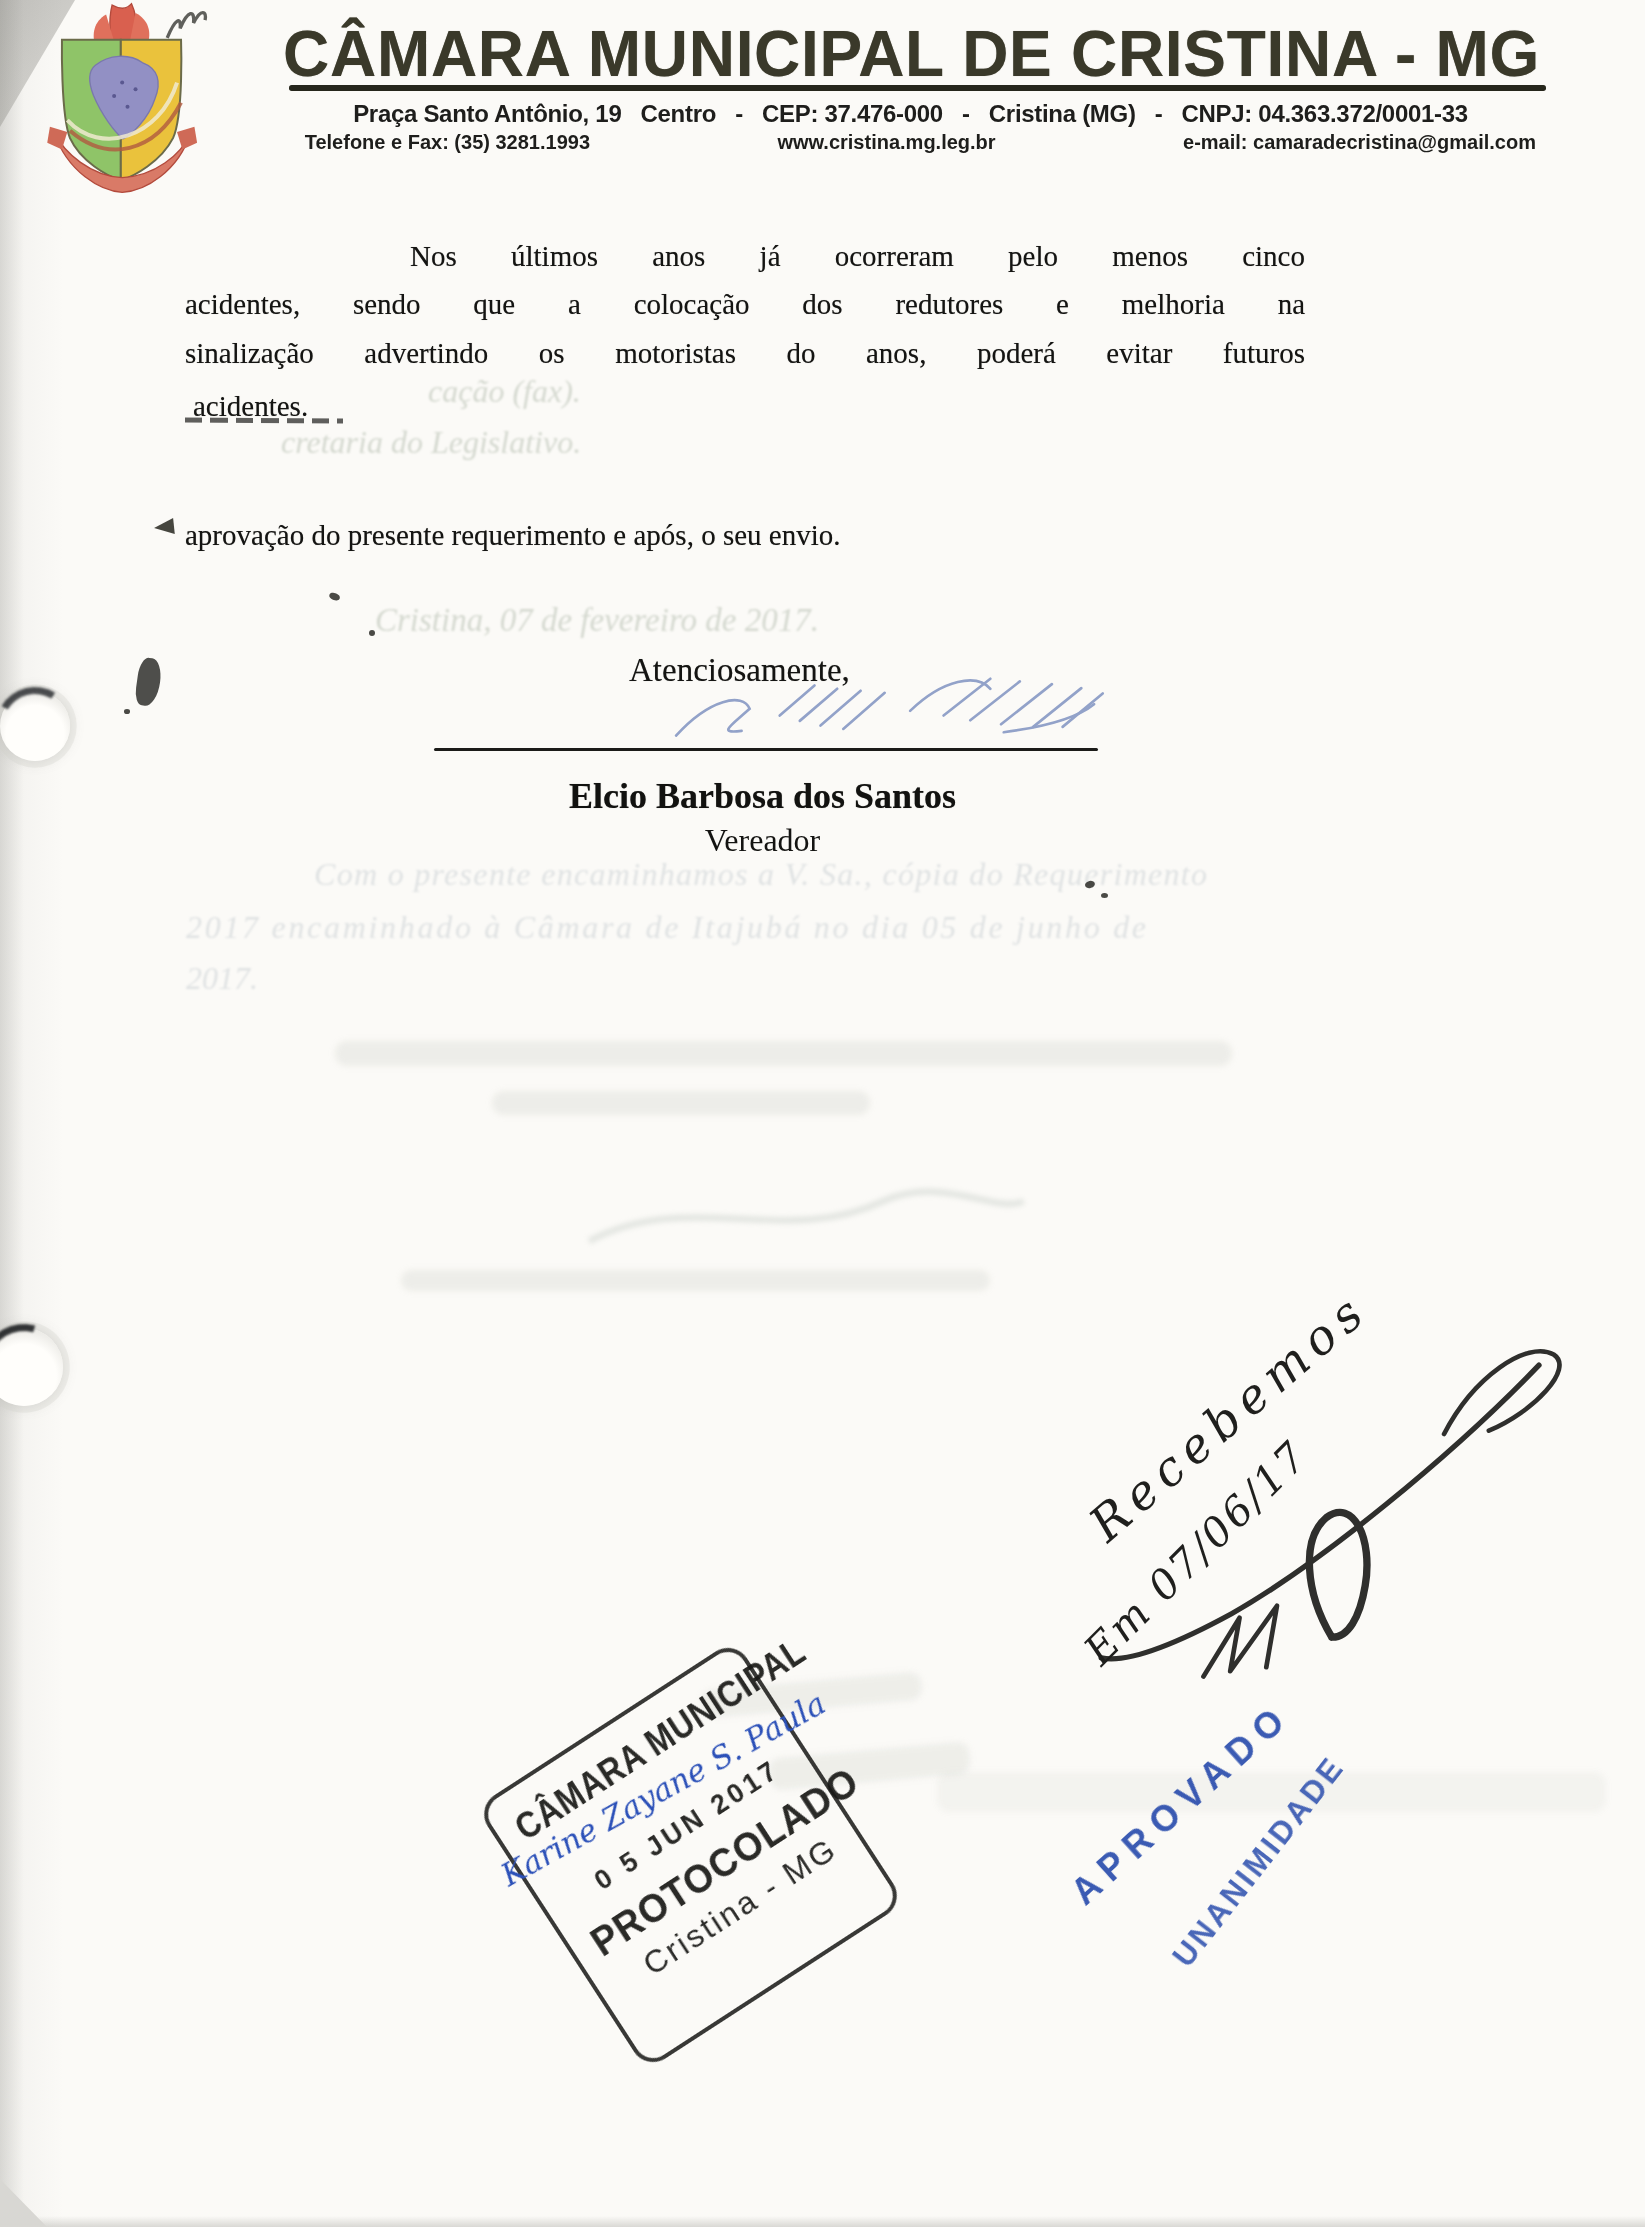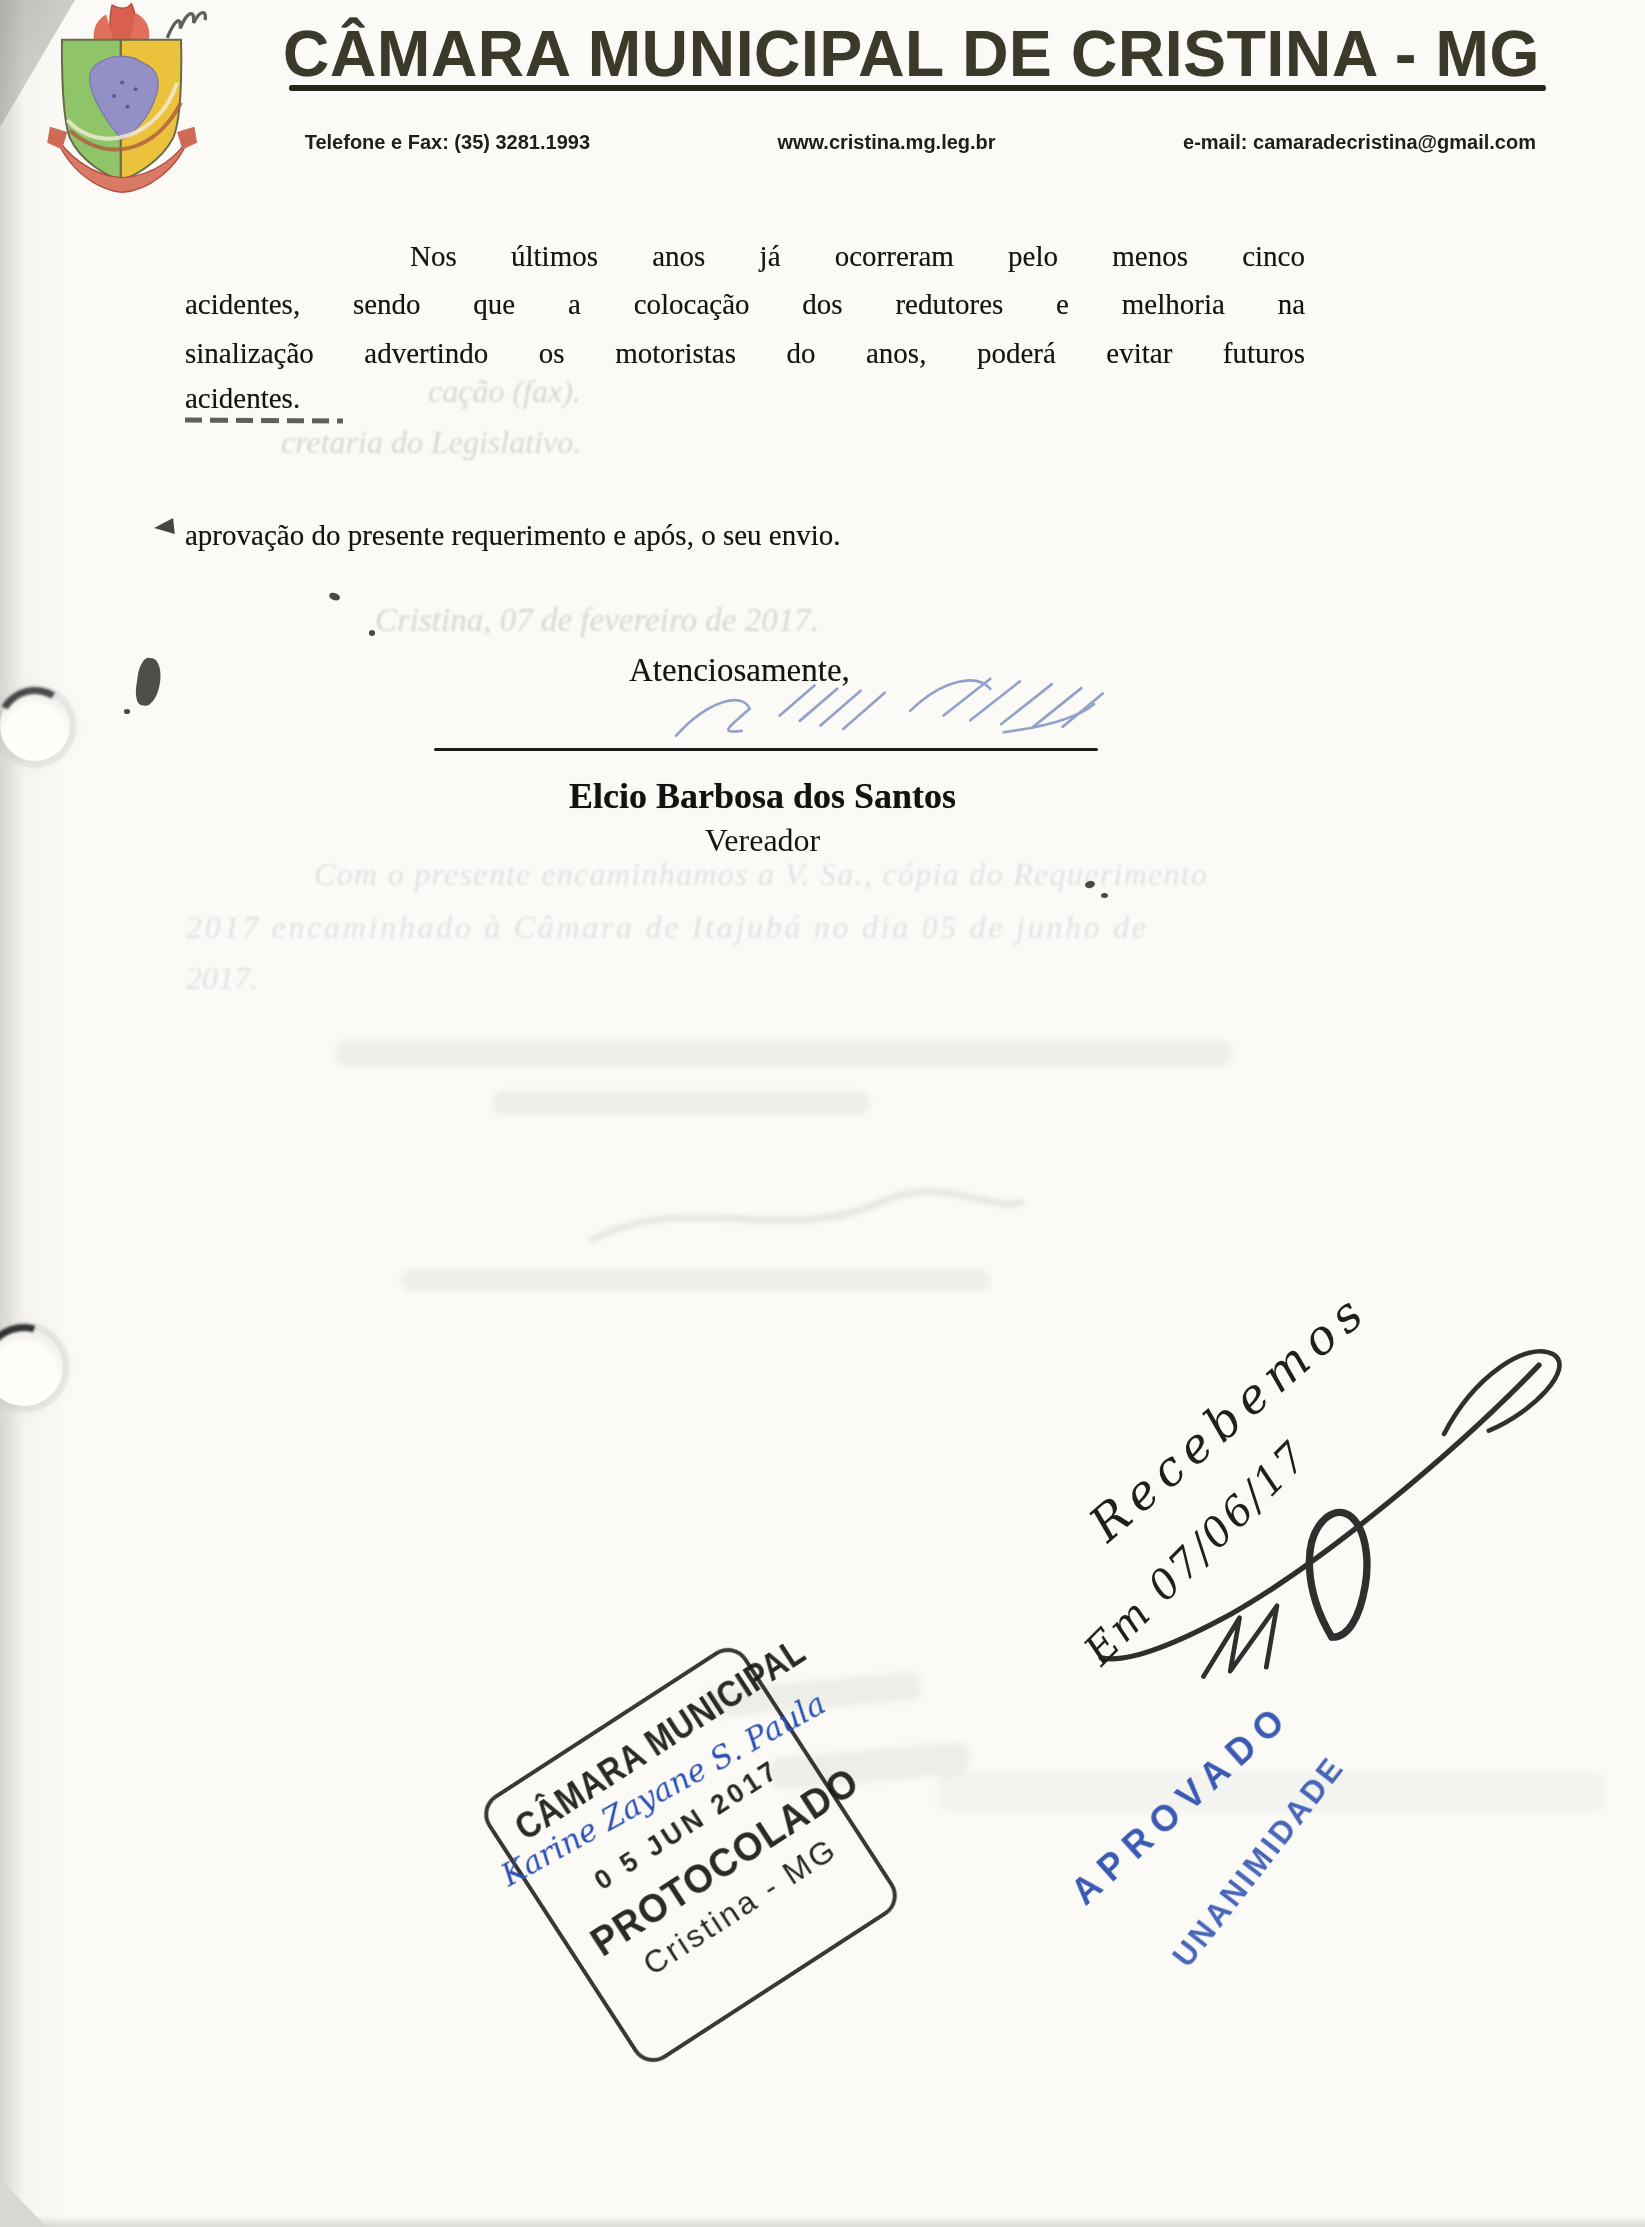--- a/index.html
+++ b/index.html
@@ -59,21 +59,21 @@
     letter-spacing:-0.3px;color:#1e1e1c;}
   .hdr-addr2{left:288px;top:131px;width:1258px;display:flex;justify-content:space-between;
     padding:0 10px 0 16.7px;box-sizing:border-box;
     font-family:"Liberation Sans",sans-serif;font-weight:bold;font-size:20px;color:#1e1e1c;}
 
   
   .bline{left:185px;width:1120px;height:43px;font-size:29px;color:#141412;
     text-shadow:0 0 0.7px rgba(20,20,18,.45);white-space:nowrap;}
   .just{white-space:normal;text-align:justify;text-align-last:justify;}
   .indent{padding-left:225px;box-sizing:border-box;}
-  .l1{top:240px;} .l2{top:288px;} .l3{top:337px;} .l4{top:382px;}
+  .l1{top:240px;} .l2{top:288px;} .l3{top:337px;} .l4{top:390px;margin-left:8px;}
   .l5{top:467px;} .l6{top:519px;}
   .closing{left:629px;top:652px;font-size:33px;color:#141412;
     text-shadow:0 0 0.7px rgba(20,20,18,.45);}
 
   
   .sig-line{left:434px;top:748px;width:664px;height:3.3px;background:#1b1b19;border-radius:2px;}
   .sig-name{left:428px;top:775px;width:669px;text-align:center;font-weight:bold;
     font-size:36px;color:#121210;text-shadow:0 0 0.7px rgba(20,20,18,.5);}
   .sig-role{left:428px;top:822px;width:669px;text-align:center;font-size:32px;color:#141412;}
 
@@ -160,20 +160,21 @@
     <path d="M4,188 l26,8 -8,26 -22,-10 Z" fill="#cf6a57"></path>
     <path d="M220,188 l-26,8 8,26 22,-10 Z" fill="#cf6a57"></path>
   </svg>
 
   <svg class="abs" style="left:165px;top:0" width="43" height="48" viewBox="0 0 64 72">
     <path d="M8,62 C14,30 22,26 24,44 C30,14 40,12 42,32 C48,8 58,10 58,24" fill="none" stroke="#3a3a34" stroke-width="5" opacity=".8" transform="rotate(12 30 36)"></path>
   </svg>
 
   <div class="abs hdr-title">CÂMARA MUNICIPAL DE CRISTINA - MG</div>
   <div class="abs hdr-rule"></div>
+  <div class="abs hdr-addr1">Praça Santo Antônio, 19   Centro   -   CEP: 37.476-000   -   Cristina (MG)   -   CNPJ: 04.363.372/0001-33</div>
   <div class="abs hdr-addr2">
     <span>Telefone e Fax: (35) 3281.1993</span>
     <span>www.cristina.mg.leg.br</span>
     <span>e-mail: camaradecristina@gmail.com</span>
   </div>
 
   <div class="abs ghost g1">cação (fax).</div>
   <div class="abs ghost g2">cretaria do Legislativo.</div>
   <div class="abs ghost g3">Cristina, 07 de fevereiro de 2017.</div>
   <div class="abs ghost ghost-blue g4">Com o presente encaminhamos a V. Sa., cópia do Requerimento</div>

